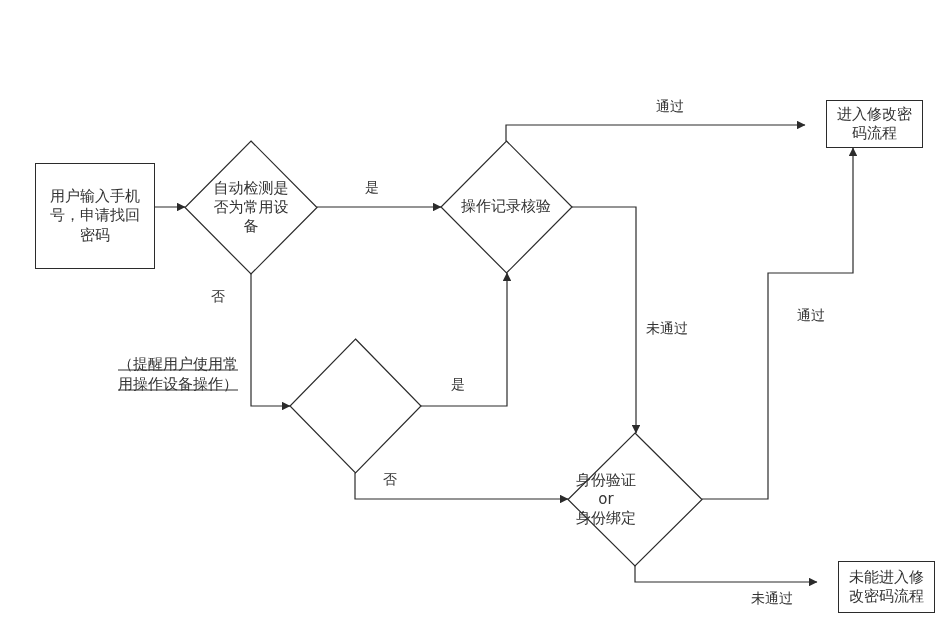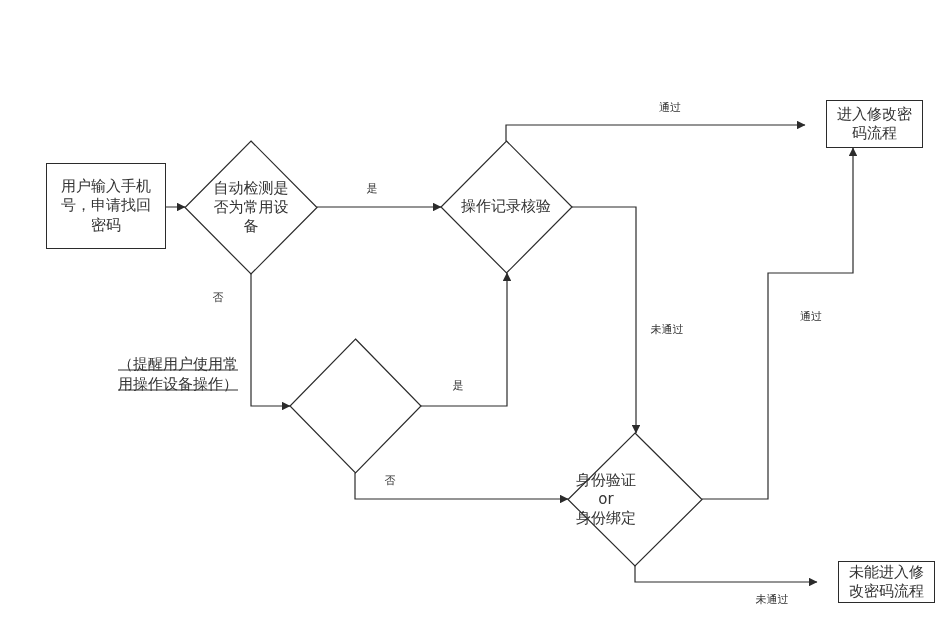--- a/index.html
+++ b/index.html
@@ -35,21 +35,21 @@
     position: absolute;
     transform: translate(-50%, -50%);
     text-align: center;
     white-space: pre-line;
     font-size: 15px;
     line-height: 1.27;
   }
   .edge-label {
     position: absolute;
     transform: translate(-50%, -50%);
-    font-size: 11px;
+    font-size: 14px;
     white-space: nowrap;
   }
   .note {
     position: absolute;
     transform: translate(-50%, -50%);
     text-align: center;
     white-space: pre-line;
     font-size: 15px;
     line-height: 1.3;
   }
@@ -75,28 +75,28 @@
     <polyline points="572,207 636,207 636,433" fill="none" stroke="#2b2b2b" stroke-width="1.2" marker-end="url(#arrow)"></polyline>
     <polyline points="702,499 768,499 768,273 853,273 853,148" fill="none" stroke="#2b2b2b" stroke-width="1.2" marker-end="url(#arrow)"></polyline>
     <polyline points="635,566 635,582 817,582" fill="none" stroke="#2b2b2b" stroke-width="1.2" marker-end="url(#arrow)"></polyline>
 
     <polygon points="251,141 317,207.5 251,274 185,207.5" fill="#ffffff" stroke="#2b2b2b" stroke-width="1.2"></polygon>
     <polygon points="506.5,141 572,207 506.5,273 441,207" fill="#ffffff" stroke="#2b2b2b" stroke-width="1.2"></polygon>
     <polygon points="355.5,339 421,406 355.5,473 290,406" fill="#ffffff" stroke="#2b2b2b" stroke-width="1.2"></polygon>
     <polygon points="635,433 702,499.5 635,566 568,499.5" fill="#ffffff" stroke="#2b2b2b" stroke-width="1.2"></polygon>
   </svg>
 
-  <div class="node-rect" style="left:25px; top:163px; width:120px; height:86px;">用户输入手机
+  <div class="node-rect" style="left:14px; top:163px; width:120px; height:106px;">用户输入手机
 号，申请找回
 密码</div>
 
   <div class="node-rect" style="left:805px; top:100px; width:97px; height:48px;">进入修改密
 码流程</div>
 
-  <div class="node-rect" style="left:817px; top:561px; width:97px; height:42px;">未能进入修
+  <div class="node-rect" style="left:817px; top:561px; width:97px; height:52px;">未能进入修
 改密码流程</div>
 
   <div class="diamond-label" style="left:251px; top:208px;">自动检测是
 否为常用设
 备</div>
 
   <div class="diamond-label" style="left:506px; top:207px;">操作记录核验</div>
 
 
   <div class="diamond-label" style="left:606px; top:500px;">身份验证

